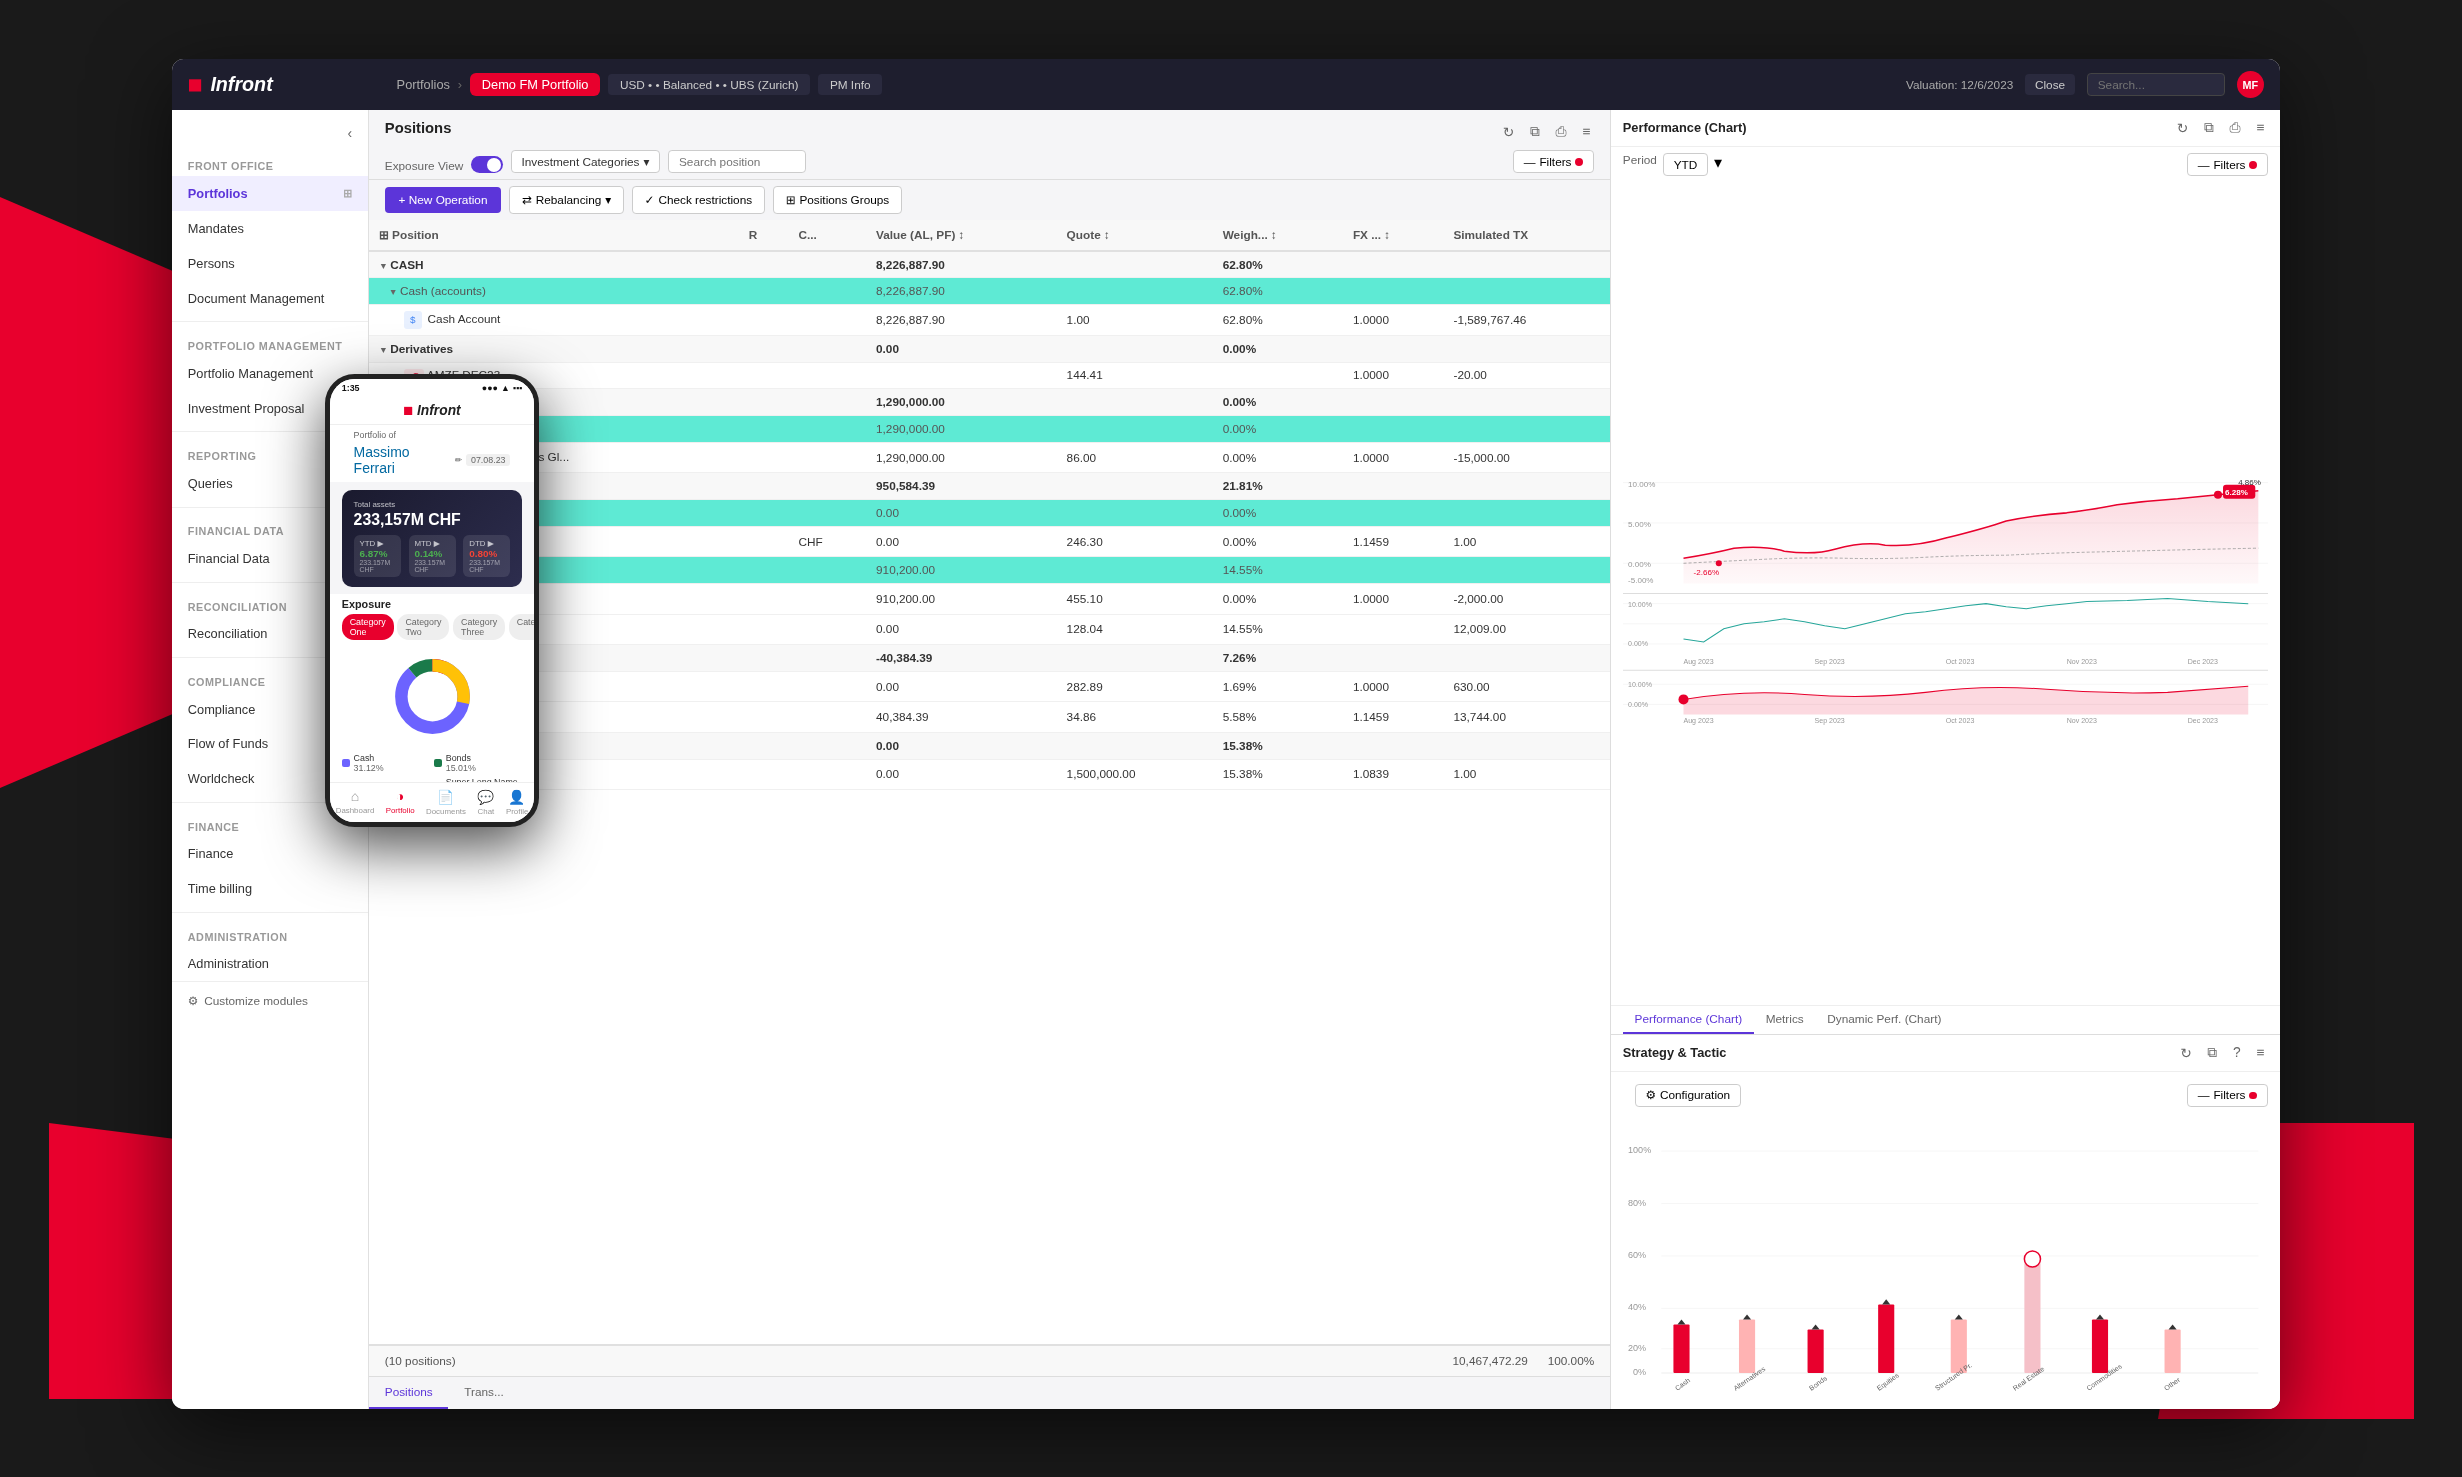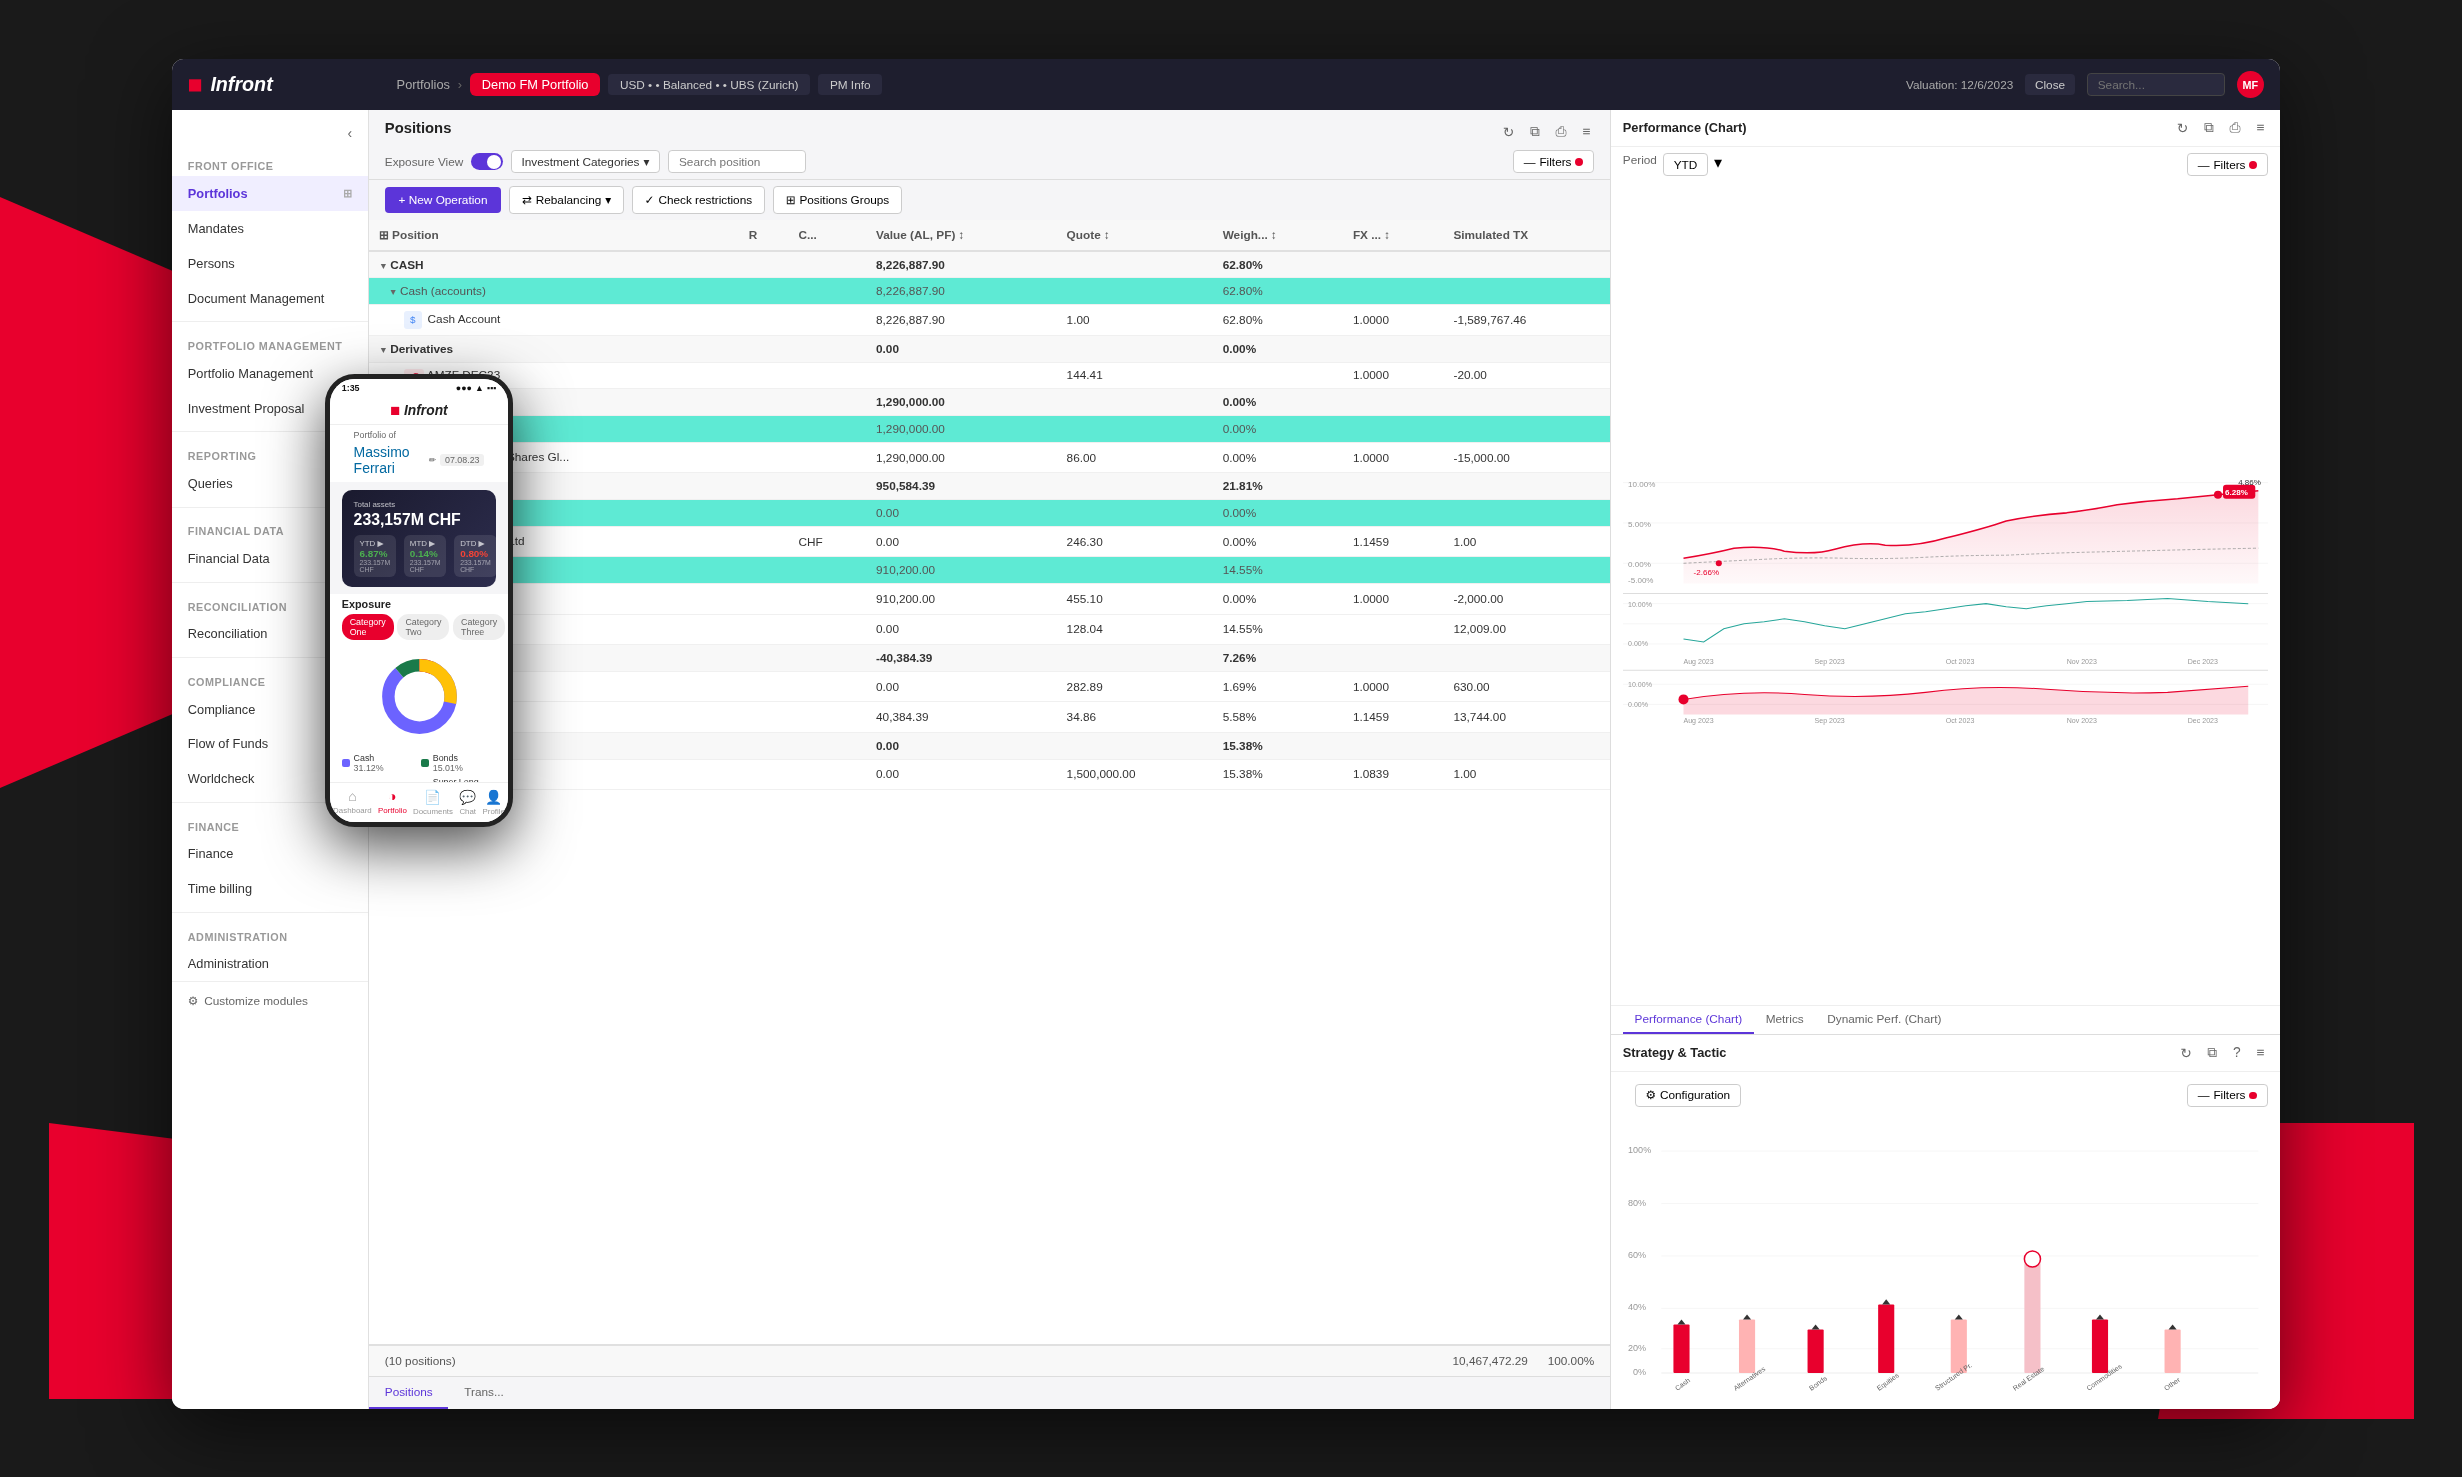--- a/index.html
+++ b/index.html
@@ -238,21 +238,21 @@
       border-bottom: 1px solid #ddd;
     }
     .positions-title {
       font-size: 14.8px;
       font-weight: 600;
       color: #222;
       margin-bottom: 7.9px;
     }
     .positions-toolbar {
       display: flex;
-      align-items: center;
+      align-items: flex-end;
       gap: 7.9px;
     }
     .exposure-view-label {
       font-size: 11.8px;
       color: #666;
     }
     .toggle-switch {
       width: 31.5px; height: 17.7px;
       background: #5c35d9;
       border-radius: 8.9px;
@@ -528,21 +528,21 @@
       font-weight: 600;
       color: #222;
       border-top: 1px solid #eee;
     }
 
     
     .mobile-overlay {
       position: absolute;
       left: 325px;
       top: 374px;
-      width: 188px;
+      width: 214px;
       height: 453px;
       background: #111;
       border-radius: 29.6px;
       box-shadow: 0 19.7px 59px rgba(0,0,0,0.7);
       z-index: 10;
       overflow: hidden;
       border: 5.9px solid #222;
     }
     .mobile-screen {
       width: 100%;

